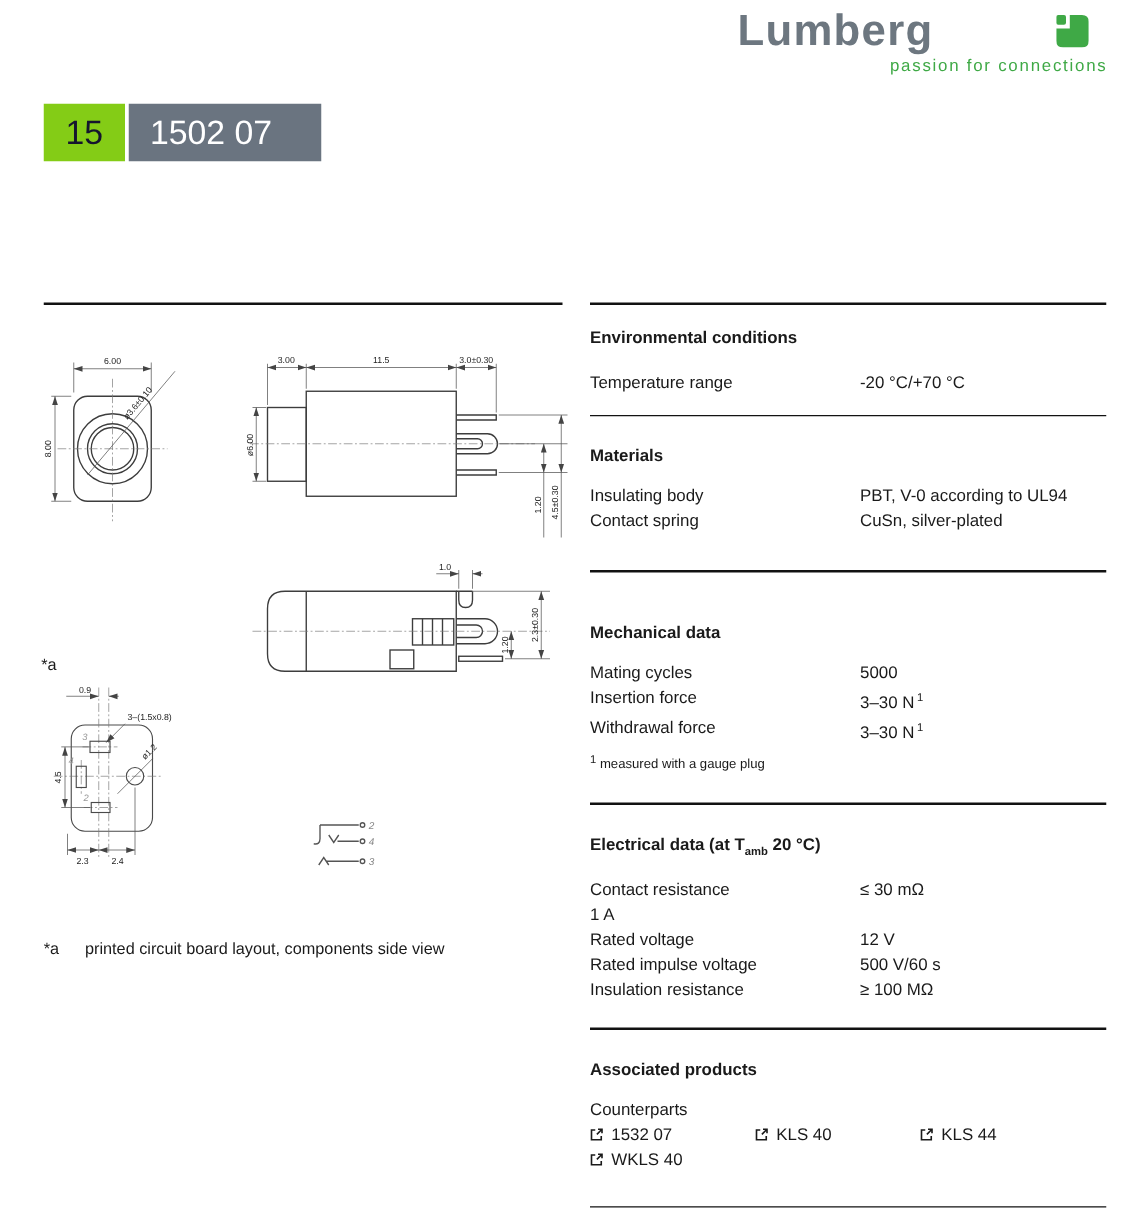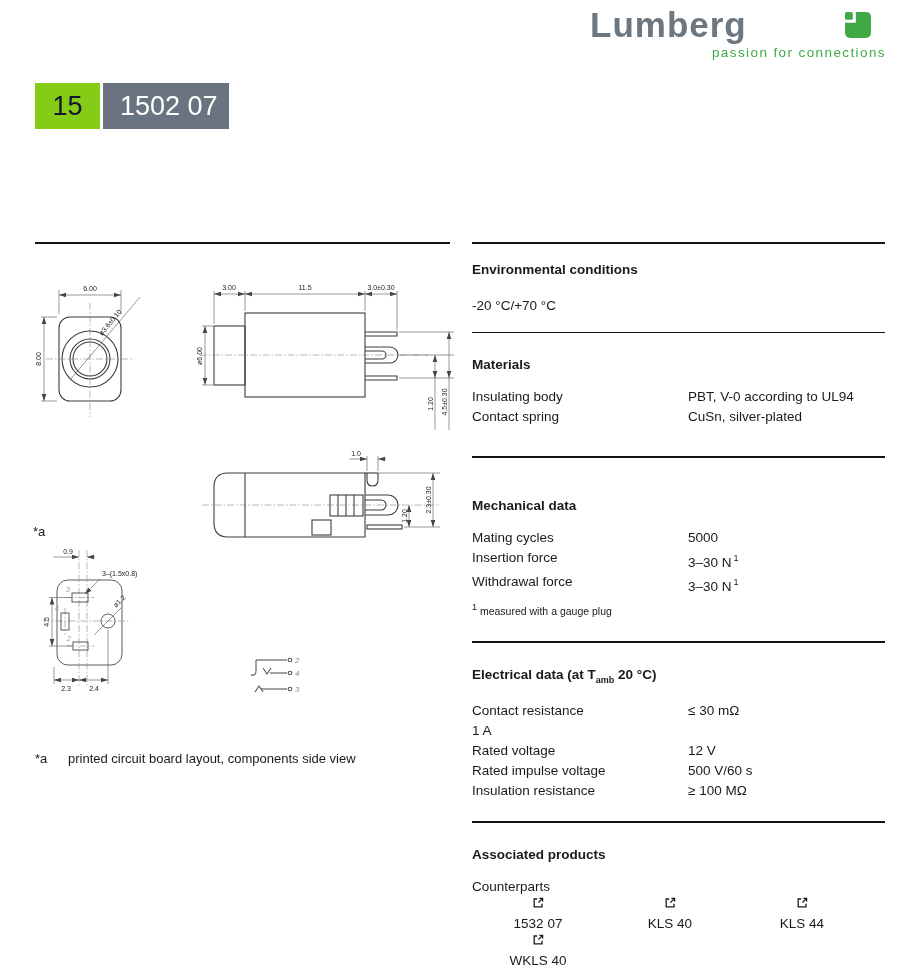--- a/index.html
+++ b/index.html
@@ -9,39 +9,39 @@
   
   .logo{position:absolute;top:8px;left:590px;width:281px;}
   .brand-row{display:flex;align-items:center;justify-content:space-between;gap:22px;}
   .wordmark{font-size:35px;font-weight:bold;color:#6d7780;letter-spacing:1px;line-height:34px;}
   .tagline{text-align:right;color:#3fa946;font-size:13.5px;letter-spacing:1.4px;margin-top:3px;margin-right:-15px;}
 
   
   .partbar{position:absolute;left:35px;top:83px;display:flex;}
   .series{width:65px;height:46px;background:#84cc16;color:#15152e;font-size:27px;
           display:flex;align-items:center;justify-content:center;}
-  .pno{width:126px;height:46px;background:#6a7480;color:#ffffff;font-size:27px;
+  .pno{width:154px;height:46px;background:#6a7480;color:#ffffff;font-size:27px;
        display:flex;align-items:center;padding-left:17px;margin-left:3px;box-sizing:border-box;}
 
   
   .rule{height:1.5px;background:#121212;}
   .left-rule{position:absolute;left:35px;top:242px;width:415px;}
 
   
   .right-col{position:absolute;left:472px;top:242px;width:413px;}
   .sec h3{font-size:13.5px;font-weight:bold;margin:0;line-height:16px;}
   .sec{display:block;}
   .row{display:flex;font-size:13.5px;line-height:20px;}
   .row .lbl{width:216px;flex-shrink:0;}
   sup{font-size:9px;}
   sub{font-size:9px;}
   .fnote{font-size:10.5px;margin-top:3px;line-height:14px;}
   .group-lbl{font-size:13.5px;line-height:20px;margin-top:8px;}
   .linkrow{display:flex;font-size:13.5px;line-height:20px;}
-  .link{width:132px;display:flex;align-items:center;gap:6px;color:#1a1a1a;text-decoration:none;cursor:pointer;flex-direction:column;}
+  .link{width:132px;display:flex;align-items:center;gap:6px;color:#1a1a1a;text-decoration:none;cursor:pointer;}
   .link svg{flex-shrink:0;}
 
   
   .drw{position:absolute;}
   .ol{fill:none;stroke:#3d3d3d;stroke-width:1.1px;}
   .ol2{fill:none;stroke:#4a4a4a;stroke-width:0.9px;}
   .dl{stroke:#555;stroke-width:0.6px;fill:none;}
   .cl{stroke:#7a7a7a;stroke-width:0.55px;stroke-dasharray:7 2 1.5 2;fill:none;}
   .dt{font-size:7px;fill:#222;}
   .pl{font-size:7.5px;fill:#999;font-style:italic;}
@@ -220,20 +220,21 @@
     <span class="mk">*a</span>
     <span>printed circuit board layout, components side view</span>
   </div>
 
   <div class="right-col">
     <div class="rule"></div>
 
     <div class="sec" style="padding-bottom:16px">
       <h3 style="margin:18px 0 18px">Environmental conditions</h3>
       <div class="row">
+        <span class="lbl">Temperature range</span>
         <span>-20 °C/+70 °C</span>
       </div>
     </div>
 
     <div class="rule"></div>
 
     <div class="sec" style="padding-bottom:29px">
       <h3 style="margin:24px 0 14px">Materials</h3>
       <div class="row">
         <span class="lbl">Insulating body</span>

